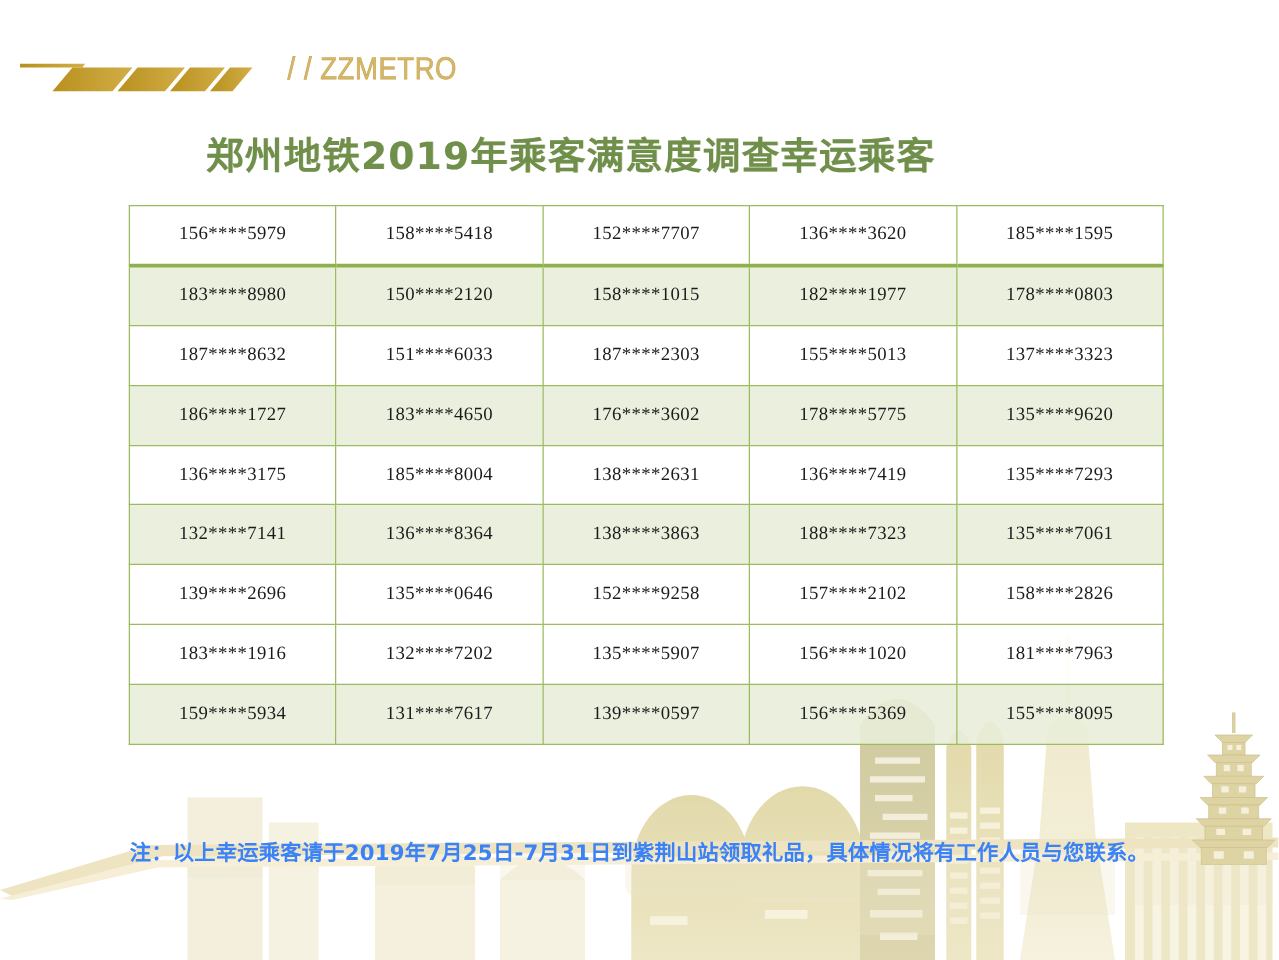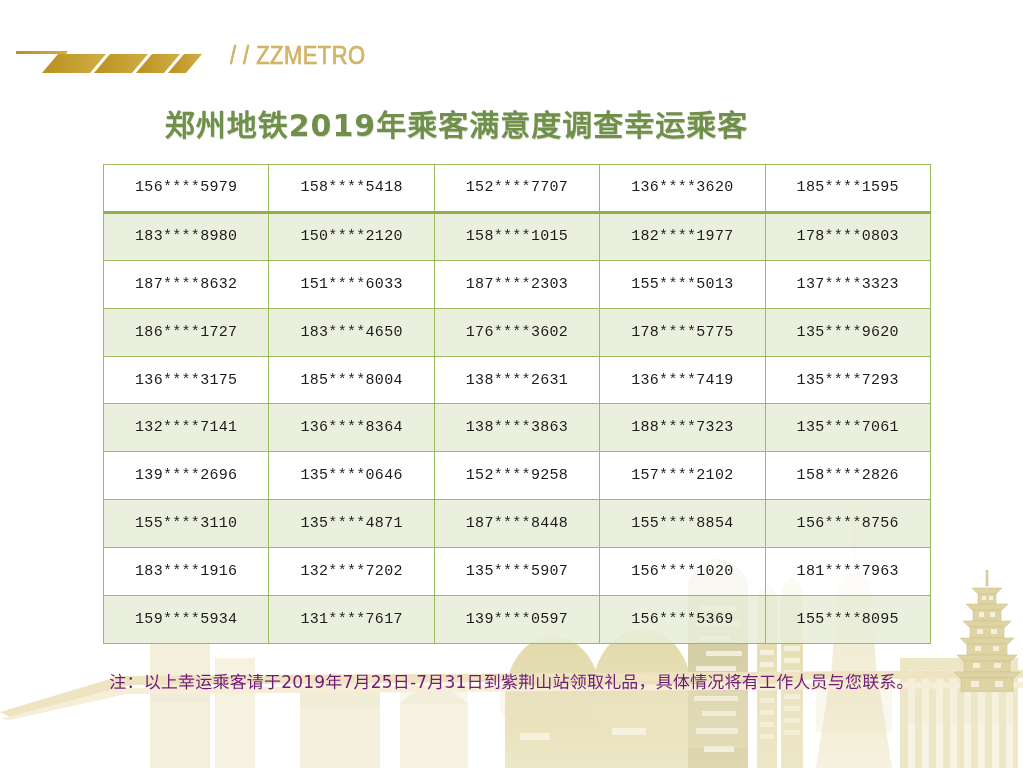--- a/index.html
+++ b/index.html
@@ -111,21 +111,21 @@
     position: absolute;
     left: 103px;
     top: 164px;
     width: 828px;
     z-index: 4;
   }
   table.winners {
     width: 828px;
     border-collapse: collapse;
     table-layout: fixed;
-    font-family: Liberation Mono, monospace;
+    font-family: Liberation Serif, serif;
   }
   table.winners td {
     width: 20%;
     height: 47.9px;
     text-align: center;
     vertical-align: middle;
     font-size: 15px;
     color: #1b1b1b;
     border: 1px solid #9cbb5e;
     letter-spacing: 0.3px;
@@ -138,22 +138,22 @@
   
   .note {
     position: absolute;
     left: 0;
     top: 668px;
     width: 1023px;
     text-align: center;
     z-index: 6;
     font-family: "DejaVu Sans", "Liberation Sans", sans-serif;
     font-size: 17px;
-    font-weight: normal;
-    color: #701a75;
+    font-weight: bold;
+    color: #3b82f6;
     letter-spacing: 0.2px;
     white-space: nowrap;
   }
 </style>
 </head>
 <body>
 
 <div class="slide">
 
   <div class="skyline-layer">
@@ -361,27 +361,20 @@
             <td>188****7323</td>
             <td>135****7061</td>
           </tr>
           <tr class="row-odd">
             <td>139****2696</td>
             <td>135****0646</td>
             <td>152****9258</td>
             <td>157****2102</td>
             <td>158****2826</td>
           </tr>
-          <tr class="row-even">
-            <td>155****3110</td>
-            <td>135****4871</td>
-            <td>187****8448</td>
-            <td>155****8854</td>
-            <td>156****8756</td>
-          </tr>
           <tr class="row-odd">
             <td>183****1916</td>
             <td>132****7202</td>
             <td>135****5907</td>
             <td>156****1020</td>
             <td>181****7963</td>
           </tr>
           <tr class="row-even">
             <td>159****5934</td>
             <td>131****7617</td>

